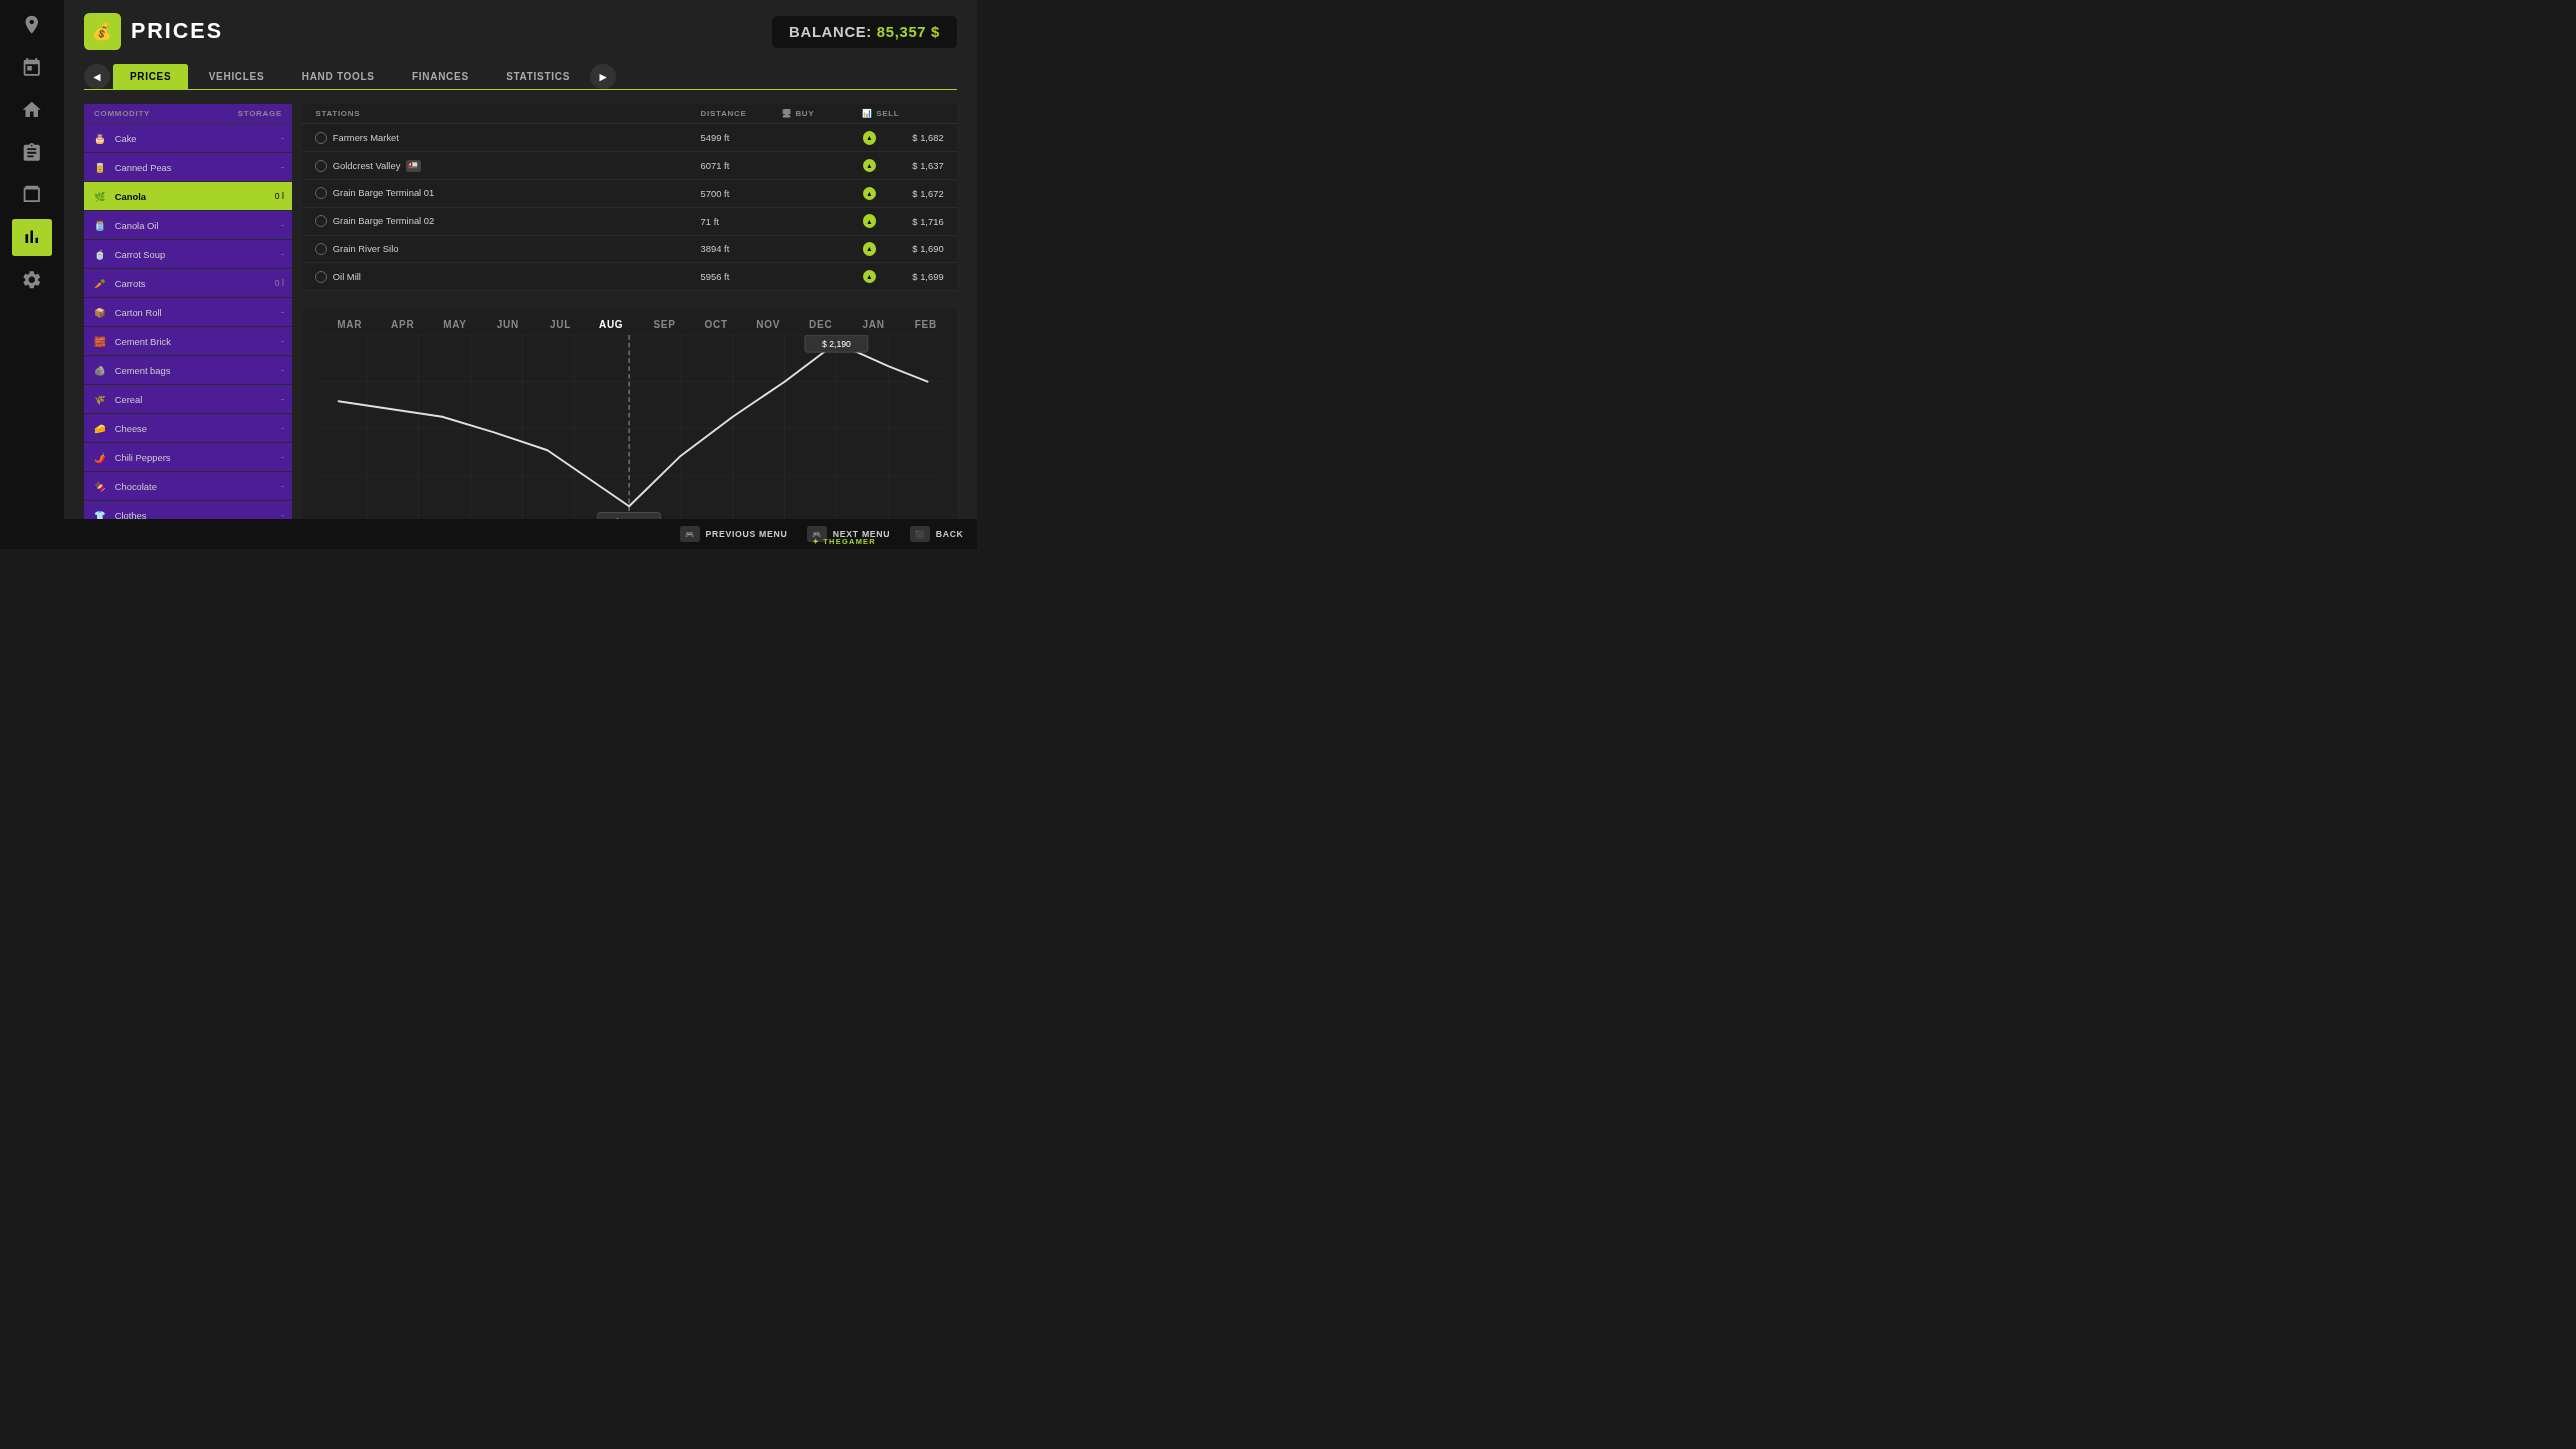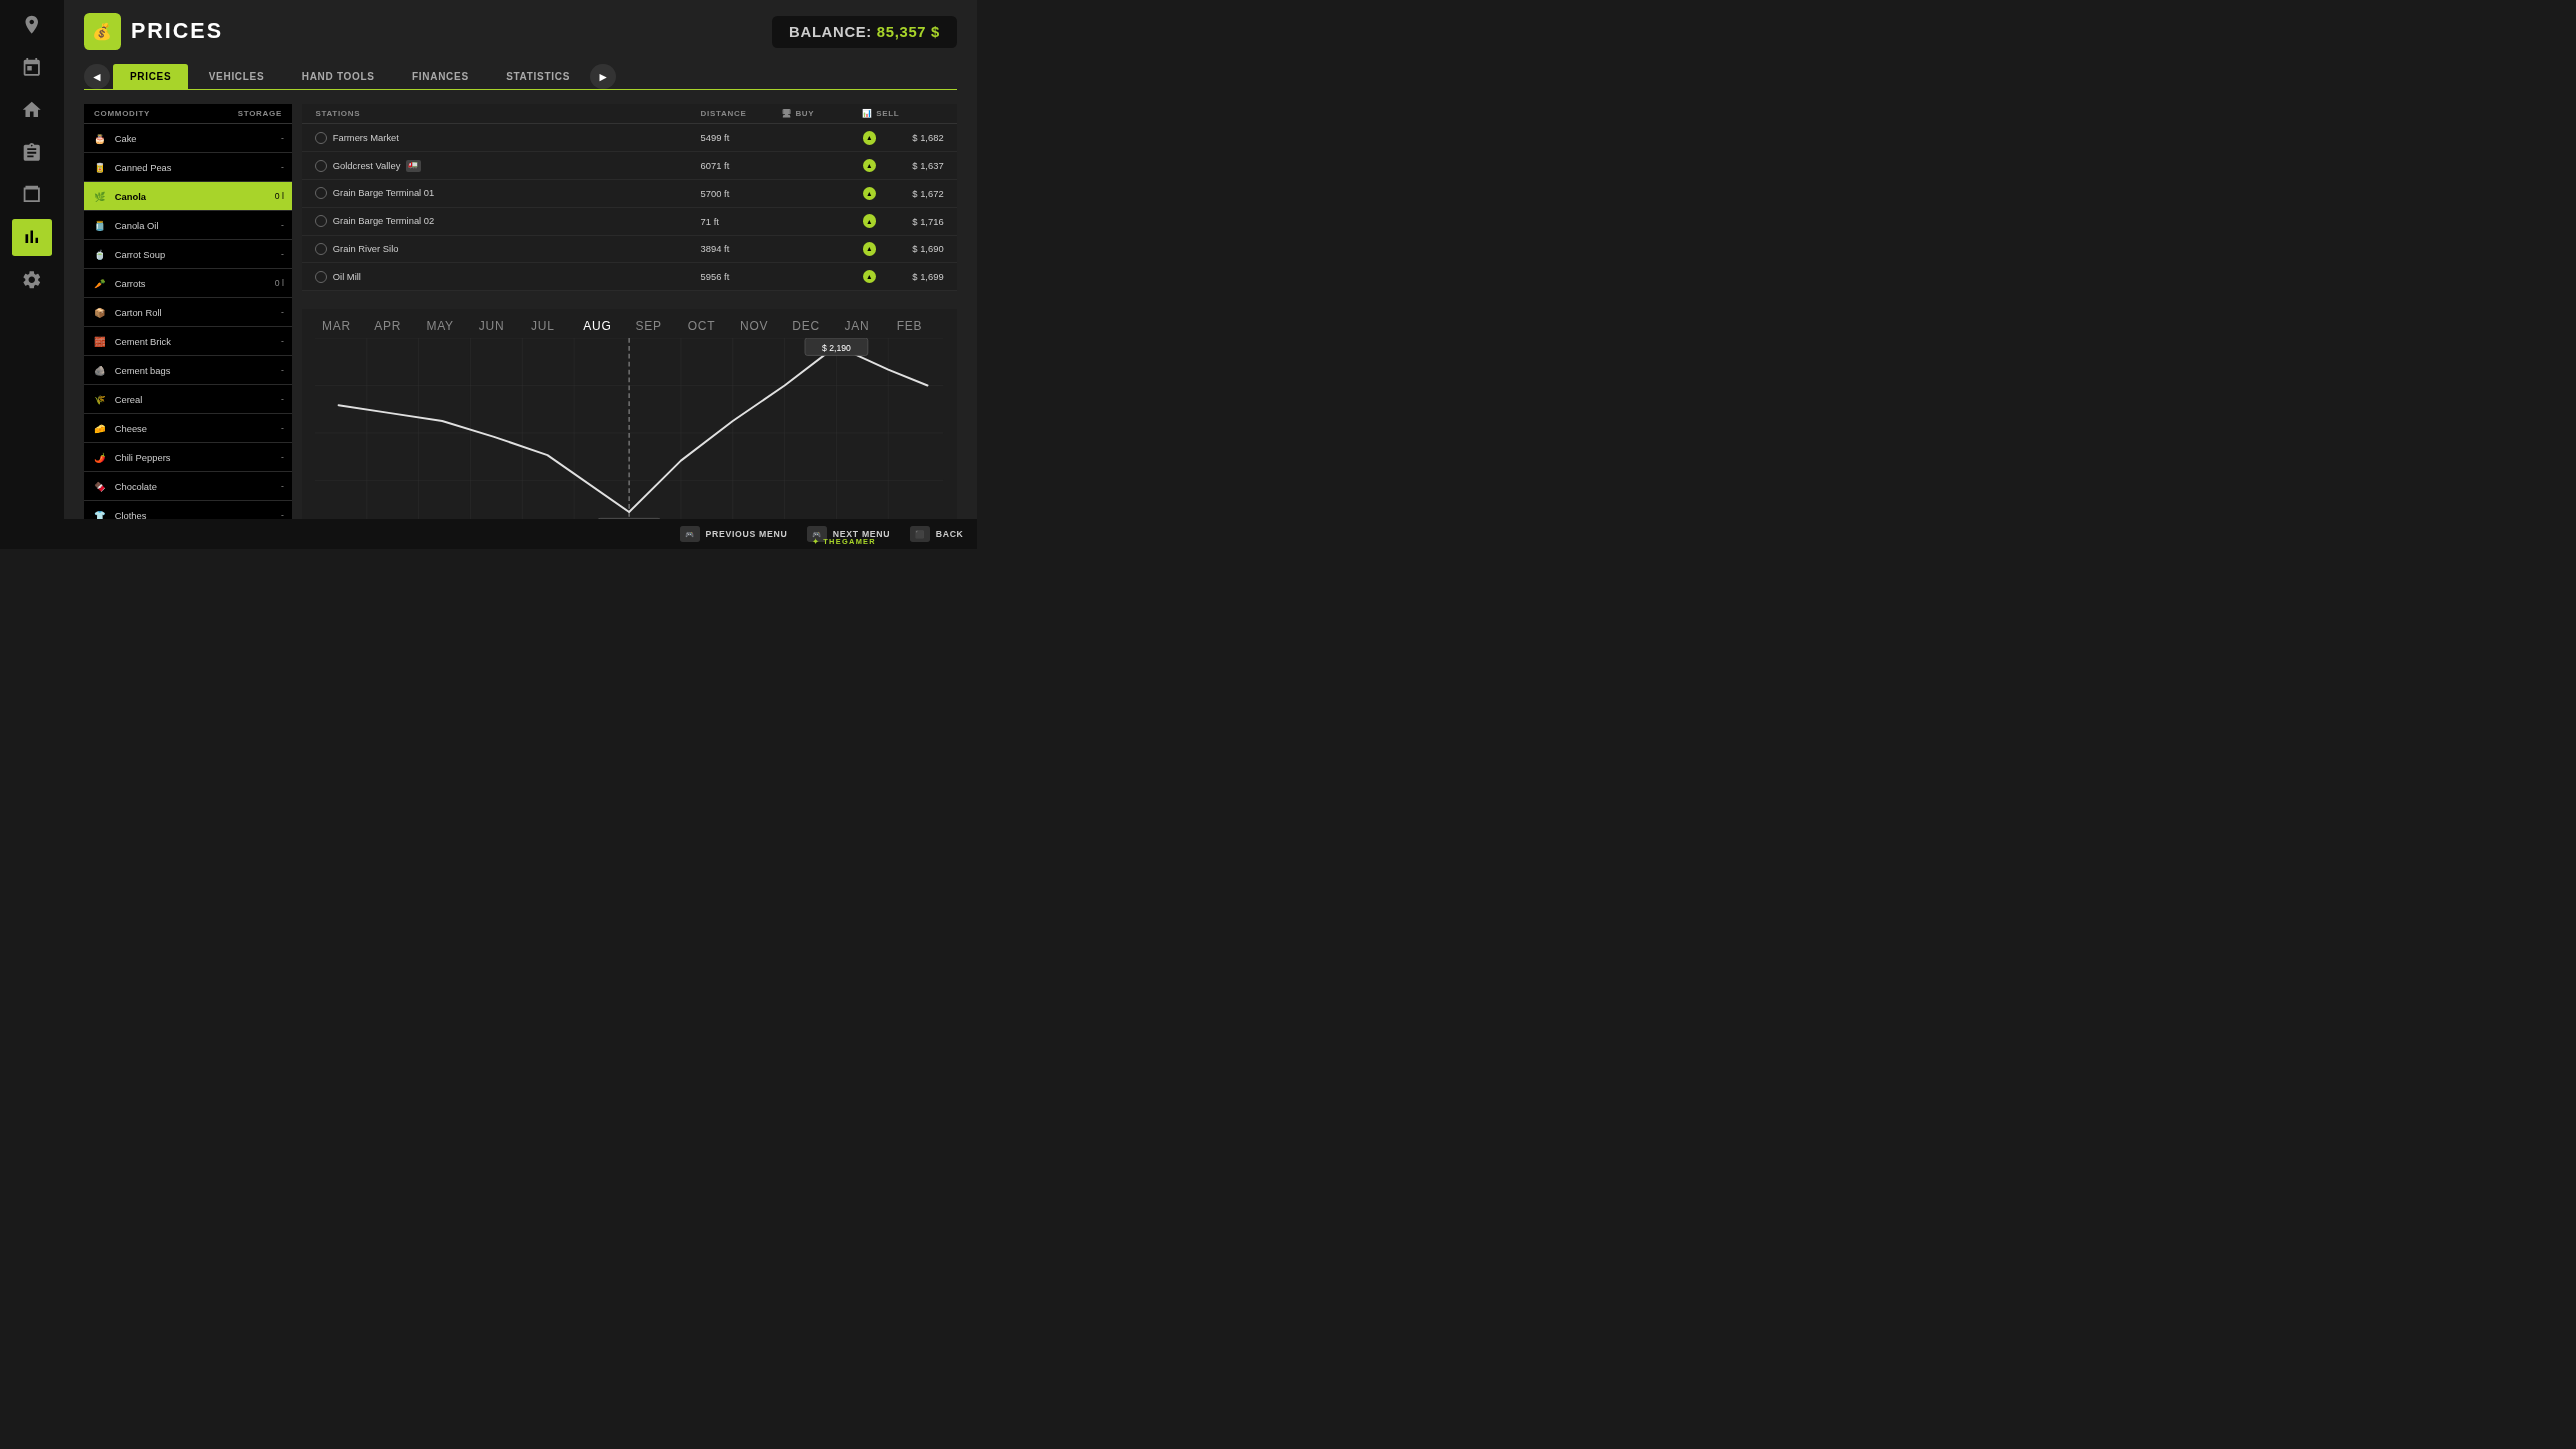--- a/index.html
+++ b/index.html
@@ -137,21 +137,21 @@
       display: flex;
       gap: 10px;
       height: calc(100% - 107px);
     }
 
     
     .commodity-panel {
       width: 208px;
       flex-shrink: 0;
       overflow-y: auto;
-      background: #000000;
+      background: #4c1d95;
     }
     .commodity-header {
       display: grid;
       grid-template-columns: 1fr auto;
       padding: 5.4px 10px;
       font-size: 8px;
       font-weight: bold;
       color: #888;
       letter-spacing: 0.7px;
       border-bottom: 0.7px solid #333;
@@ -275,26 +275,26 @@
       padding: 10px 13.4px 6.7px;
       position: relative;
     }
     .chart-months {
       display: flex;
       justify-content: space-between;
       padding: 0 6.7px;
       margin-bottom: 5.4px;
     }
     .chart-month {
-      font-size: 12px;
+      font-size: 10px;
       color: #888;
-      font-weight: normal;
+      font-weight: bold;
       letter-spacing: 0.7px;
       width: 40px;
-      text-align: left;
+      text-align: right;
     }
     .chart-svg-container {
       width: 100%;
       height: calc(100% - 20px);
       position: relative;
     }
     svg.chart {
       width: 100%;
       height: 100%;
     }

